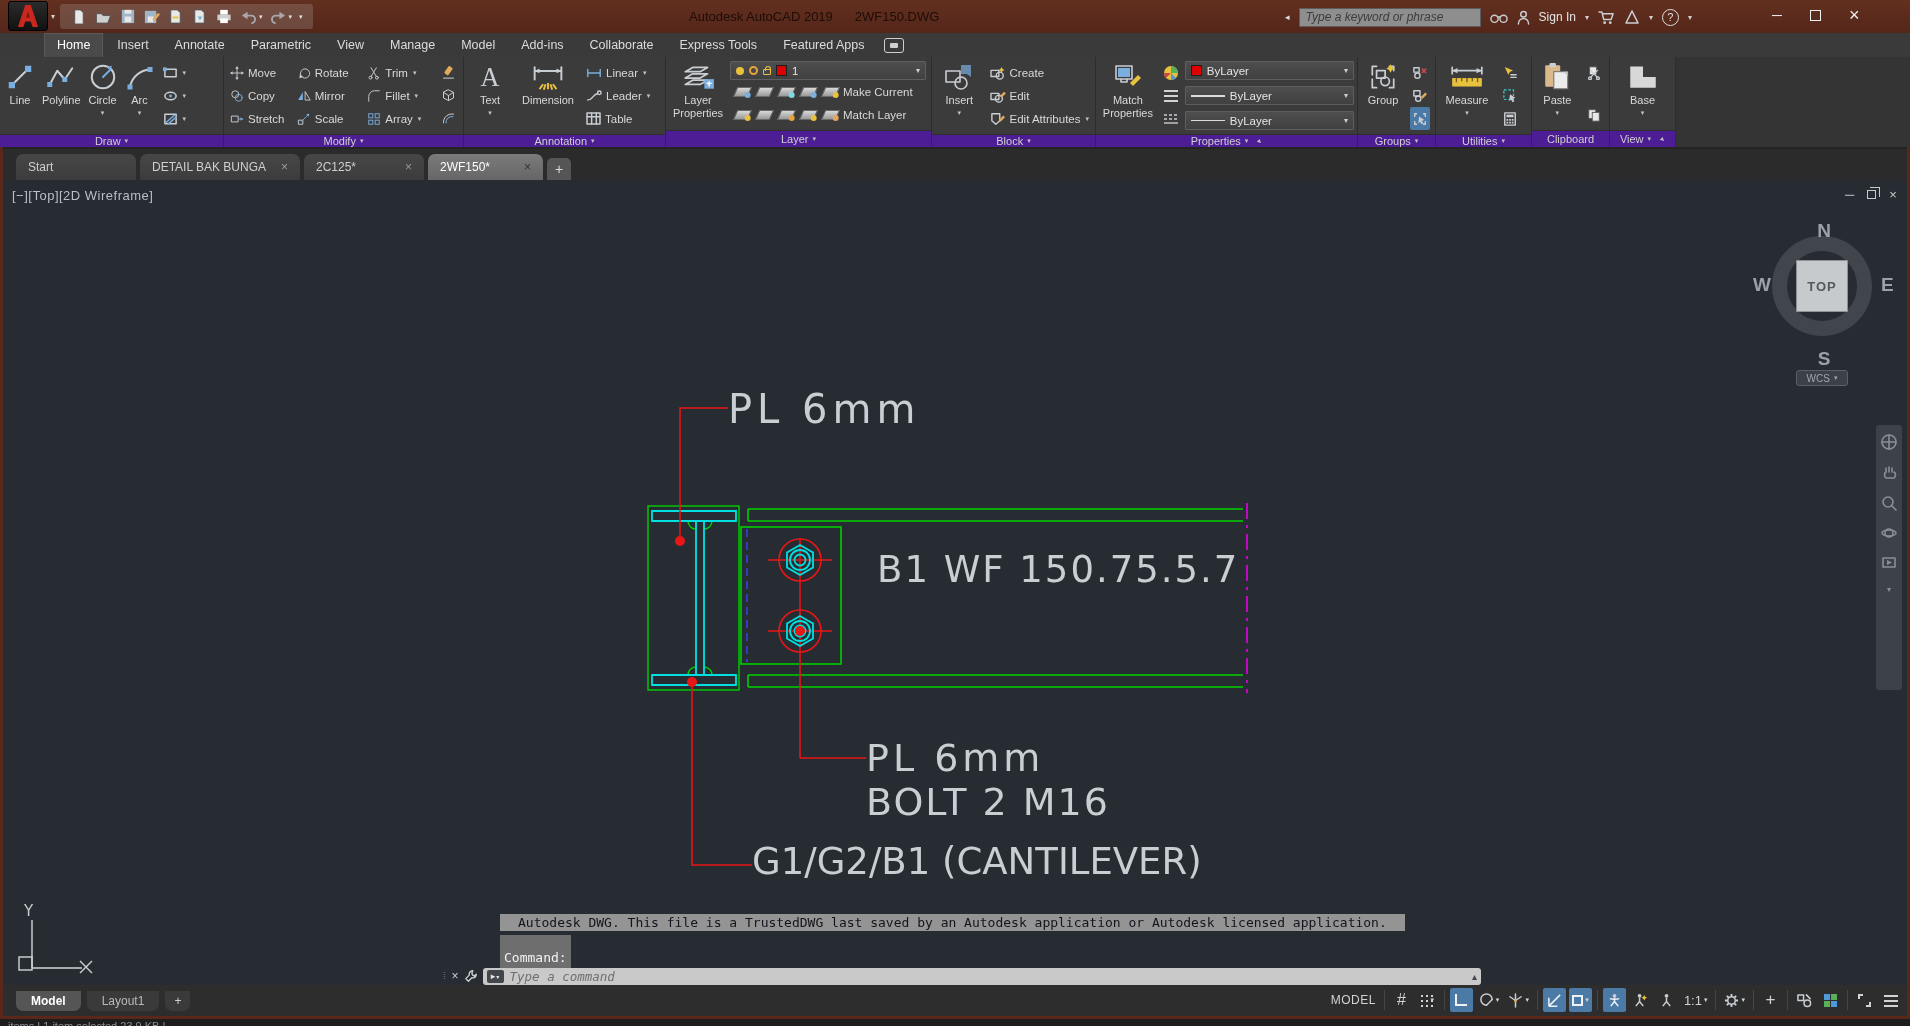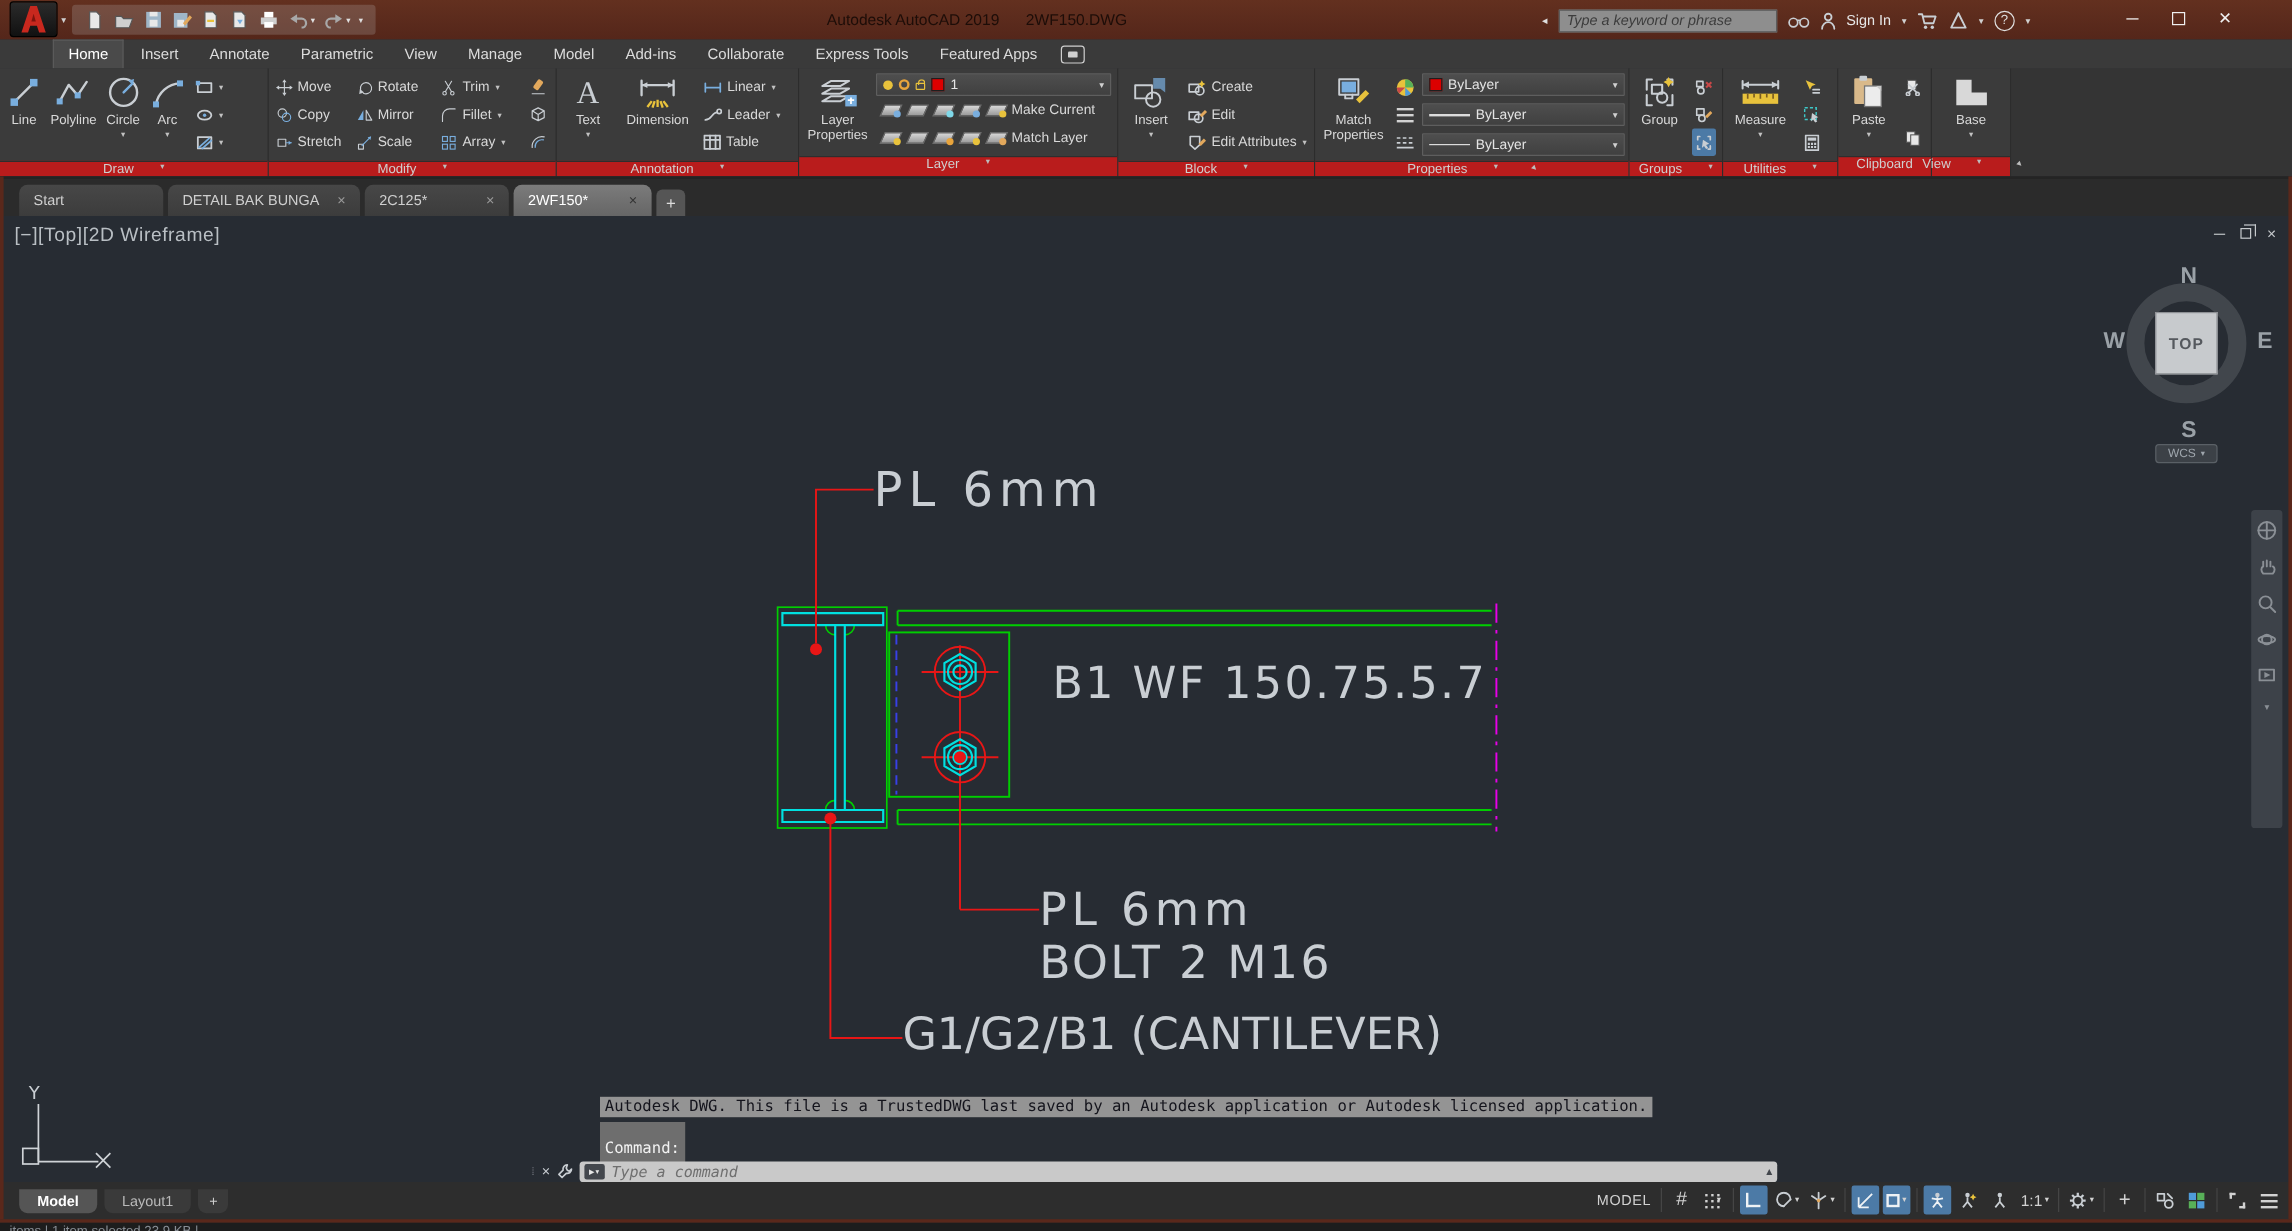--- a/index.html
+++ b/index.html
@@ -38,22 +38,22 @@
   .rtab{padding:4px 12px 5px;color:#dcdcdc;font-size:12.5px}
   .rtab.active{background:#4a4a4a;color:#fff;border:1px solid #5a5a5a;border-bottom:none}
   .rtab-extra{width:20px;height:15px;border:1px solid #cfcfcf;border-radius:3px;margin:0 0 4px 6px;
               display:flex;align-items:center;justify-content:center}
   .rtab-extra i{width:8px;height:5px;background:#cfcfcf;border-radius:1px}
 
   
   .ribbon{position:absolute;left:0;top:57px;width:1910px;height:90px;background:#3b3b3b;display:flex}
   .panel{display:flex;flex-direction:column;border-right:1px solid #2c2c2c;background:#3b3b3b}
   .panel-body{flex:1;display:flex;padding:2px 3px;gap:3px}
-  .panel-label{height:17px;background:#b91c1c;border-top:1px solid #2e2e2e;color:#cfcfcf;font-size:11px;
-               display:flex;justify-content:center;gap:22px}
+  .panel-label{height:17px;background:#4c1d95;border-top:1px solid #2e2e2e;color:#cfcfcf;font-size:11px;
+               display:flex;align-items:center;justify-content:center;gap:4px}
   .panel-label .caret{font-size:7px;color:#bdbdbd}
   .expander{margin-left:6px;color:#bdbdbd;font-size:8px;transform:rotate(45deg)}
   .rbig{display:flex;flex-direction:column;align-items:center;justify-content:flex-start;
         padding:3px 2px 0;color:#d9d9d9;font-size:11px;gap:2px;text-align:center;line-height:1.15}
   .rbig .caret{font-size:7px;color:#c2c2c2}
   .rcol{display:flex;flex-direction:column;justify-content:space-between;padding:2px 0}
   .rrow{display:flex;align-items:center;gap:4px;height:23px;padding:0 3px;color:#d9d9d9;font-size:11.5px;white-space:nowrap}
   .rrow .caret{font-size:7px;color:#c2c2c2;margin-left:1px}
   .combo{display:flex;align-items:center;gap:5px;background:linear-gradient(#4e4e4e,#404040);
          border:1px solid #5e5e5e;color:#e4e4e4;font-size:11.5px;height:19px;padding:0 5px;border-radius:1px}
@@ -76,21 +76,21 @@
   .ftab{height:26px;min-width:110px;display:flex;align-items:center;gap:8px;padding:0 12px;
         background:linear-gradient(#474747,#3c3c3c);border-radius:7px 7px 0 0;color:#cfcfcf;font-size:12px}
   .ftab .x{margin-left:auto;color:#9a9a9a;font-size:12px}
   .ftab.active{background:linear-gradient(#7b7b7b,#666);color:#fff}
   .ftab.active .x{color:#333}
   .ftab-add{width:24px;height:22px;background:#555;border-radius:5px 5px 0 0;color:#ddd;display:flex;
             align-items:center;justify-content:center;font-size:14px;margin-bottom:0px}
 
   
   .canvas{position:absolute;left:0;top:180px;width:1910px;height:805px;background:#272c33;overflow:hidden}
-  .vp-label{position:absolute;left:12px;top:8px;color:#b9bfc4;font-size:16px;letter-spacing:.5px}
+  .vp-label{position:absolute;left:12px;top:8px;color:#b9bfc4;font-size:13px;letter-spacing:.5px}
   .vp-ctrls{position:absolute;left:1845px;top:7px;display:flex;gap:13px;align-items:center;color:#c6cacd;font-size:13px}
   .vp-restore{width:9px;height:9px;border:1px solid #c6cacd;position:relative}
   .vp-restore::before{content:"";position:absolute;left:2px;top:-4px;width:9px;height:9px;
                       border:1px solid #c6cacd;border-left:none;border-bottom:none}
   .cad-text{position:absolute;color:#c9ced3;font-family:"DejaVu Sans",sans-serif;white-space:nowrap}
   
   .vcube{position:absolute;left:1765px;top:40px;width:118px;height:175px}
   .vc-ring{position:absolute;left:7px;top:16px;width:100px;height:100px;border-radius:50%;border:15px solid #41464c}
   .vc-n{position:absolute;left:0;right:0;top:0;text-align:center;color:#9aa1a7;font-weight:bold;font-size:19px}
   .vc-s{position:absolute;left:0;right:0;top:128px;text-align:center;color:#9aa1a7;font-weight:bold;font-size:19px}
@@ -100,21 +100,21 @@
           display:flex;align-items:center;justify-content:center;color:#55595e;font-weight:bold;font-size:13px;letter-spacing:1px}
   .vc-wcs{position:absolute;left:31px;top:150px;width:52px;height:16px;background:#3c4147;border:1px solid #5a6066;
           border-radius:3px;display:flex;align-items:center;justify-content:center;gap:4px;color:#9fa6ad;font-size:10px}
   
   .navbar{position:absolute;left:1876px;top:245px;width:26px;height:265px;background:rgba(88,94,100,.45);
           border-radius:3px;display:flex;flex-direction:column;align-items:center;gap:14px;padding-top:8px}
   .navbar .nv{opacity:.55}
   
   .cmd-msgs{position:absolute;left:500px;top:734px;display:flex;flex-direction:column;gap:4px;align-items:flex-start;
             font-family:"DejaVu Sans Mono","Liberation Mono",monospace;font-size:13px}
-  .cmd-msg{background:#949494;color:#14141c;padding:1px 4px}
+  .cmd-msg{background:#949494;color:#14141c;padding:1px 18px}
   .cmd-prompt{background:#6e6e6e;color:#f2f2f2;padding:15px 4px}
   .cmd-dock{position:absolute;left:443px;top:787px;width:1038px;height:18px;display:flex;align-items:center;gap:5px}
   .cmd-grip{color:#7d828a;font-size:9px;letter-spacing:1px}
   .cmd-x,.cmd-wrench{color:#c9ced3;font-size:12px}
   .cmd-bar{flex:1;height:17px;background:#c9c9c9;border-radius:3px;display:flex;align-items:center;padding:0 4px;gap:6px}
   .cmd-promptbox{width:17px;height:13px;background:#43474d;border-radius:2px;color:#e8e8e8;font-size:9px;
                  display:flex;align-items:center;justify-content:center;gap:1px}
   .cmd-promptbox .caret{font-size:6px}
   .cmd-input{flex:1;border:none;background:transparent;outline:none;font-style:italic;color:#6f6f6f;
              font-family:"DejaVu Sans Mono","Liberation Mono",monospace;font-size:12.5px}

